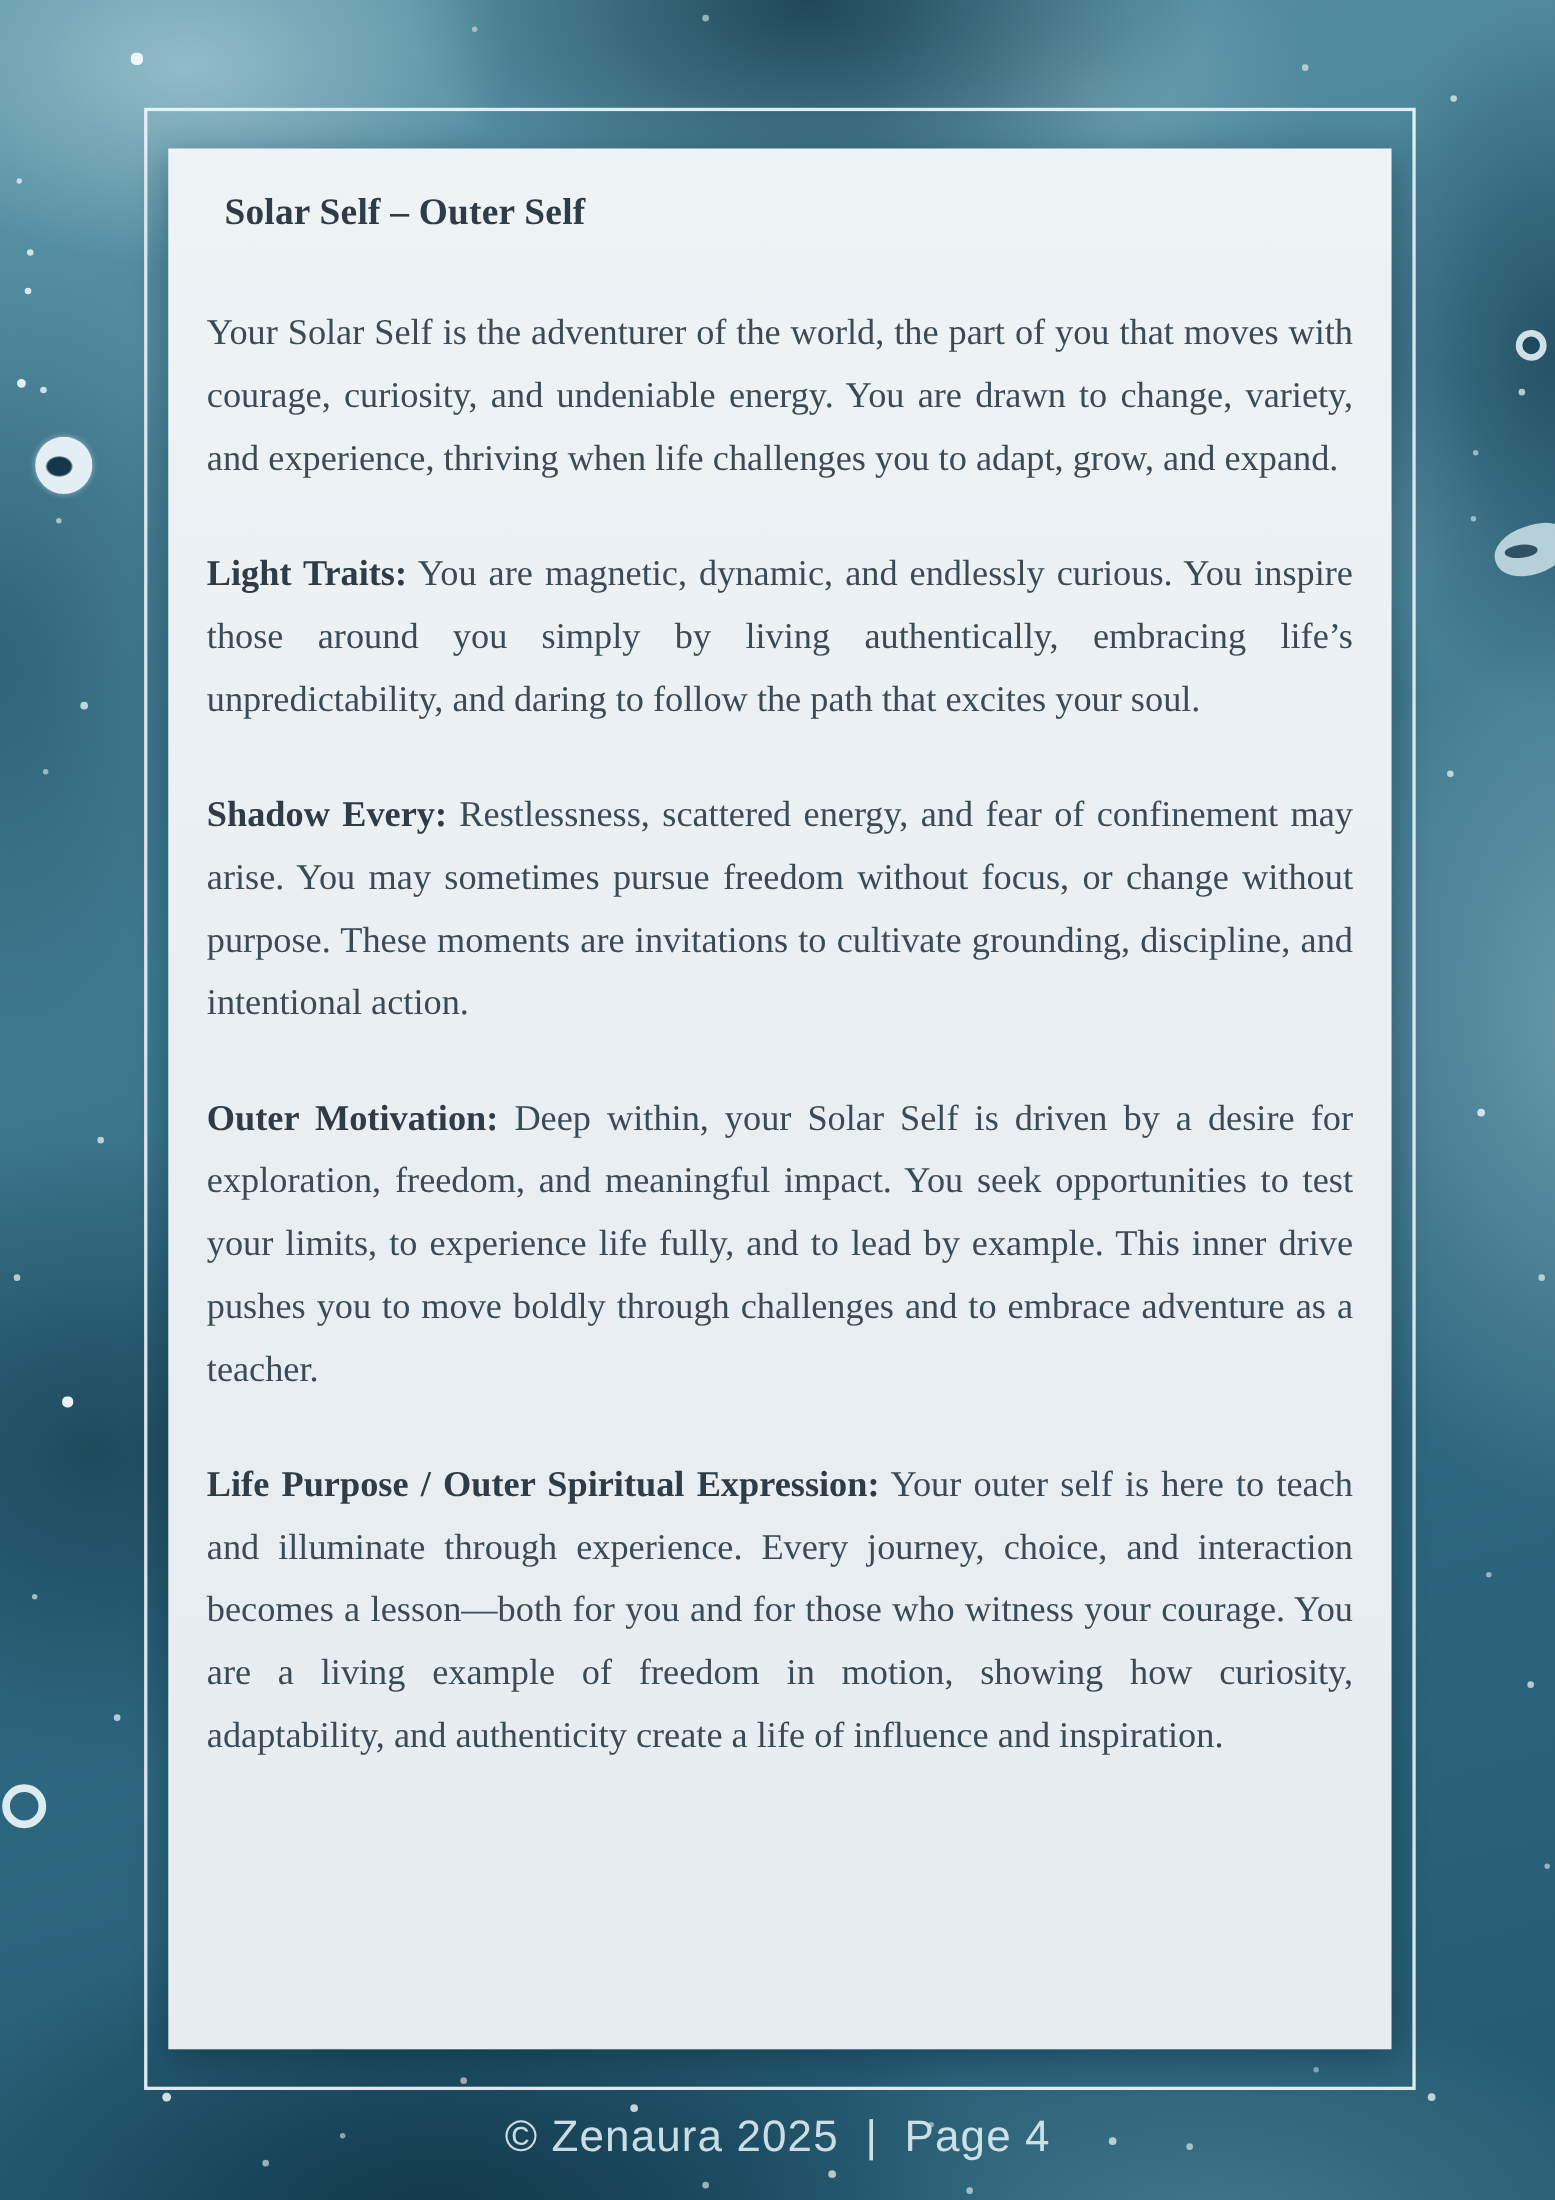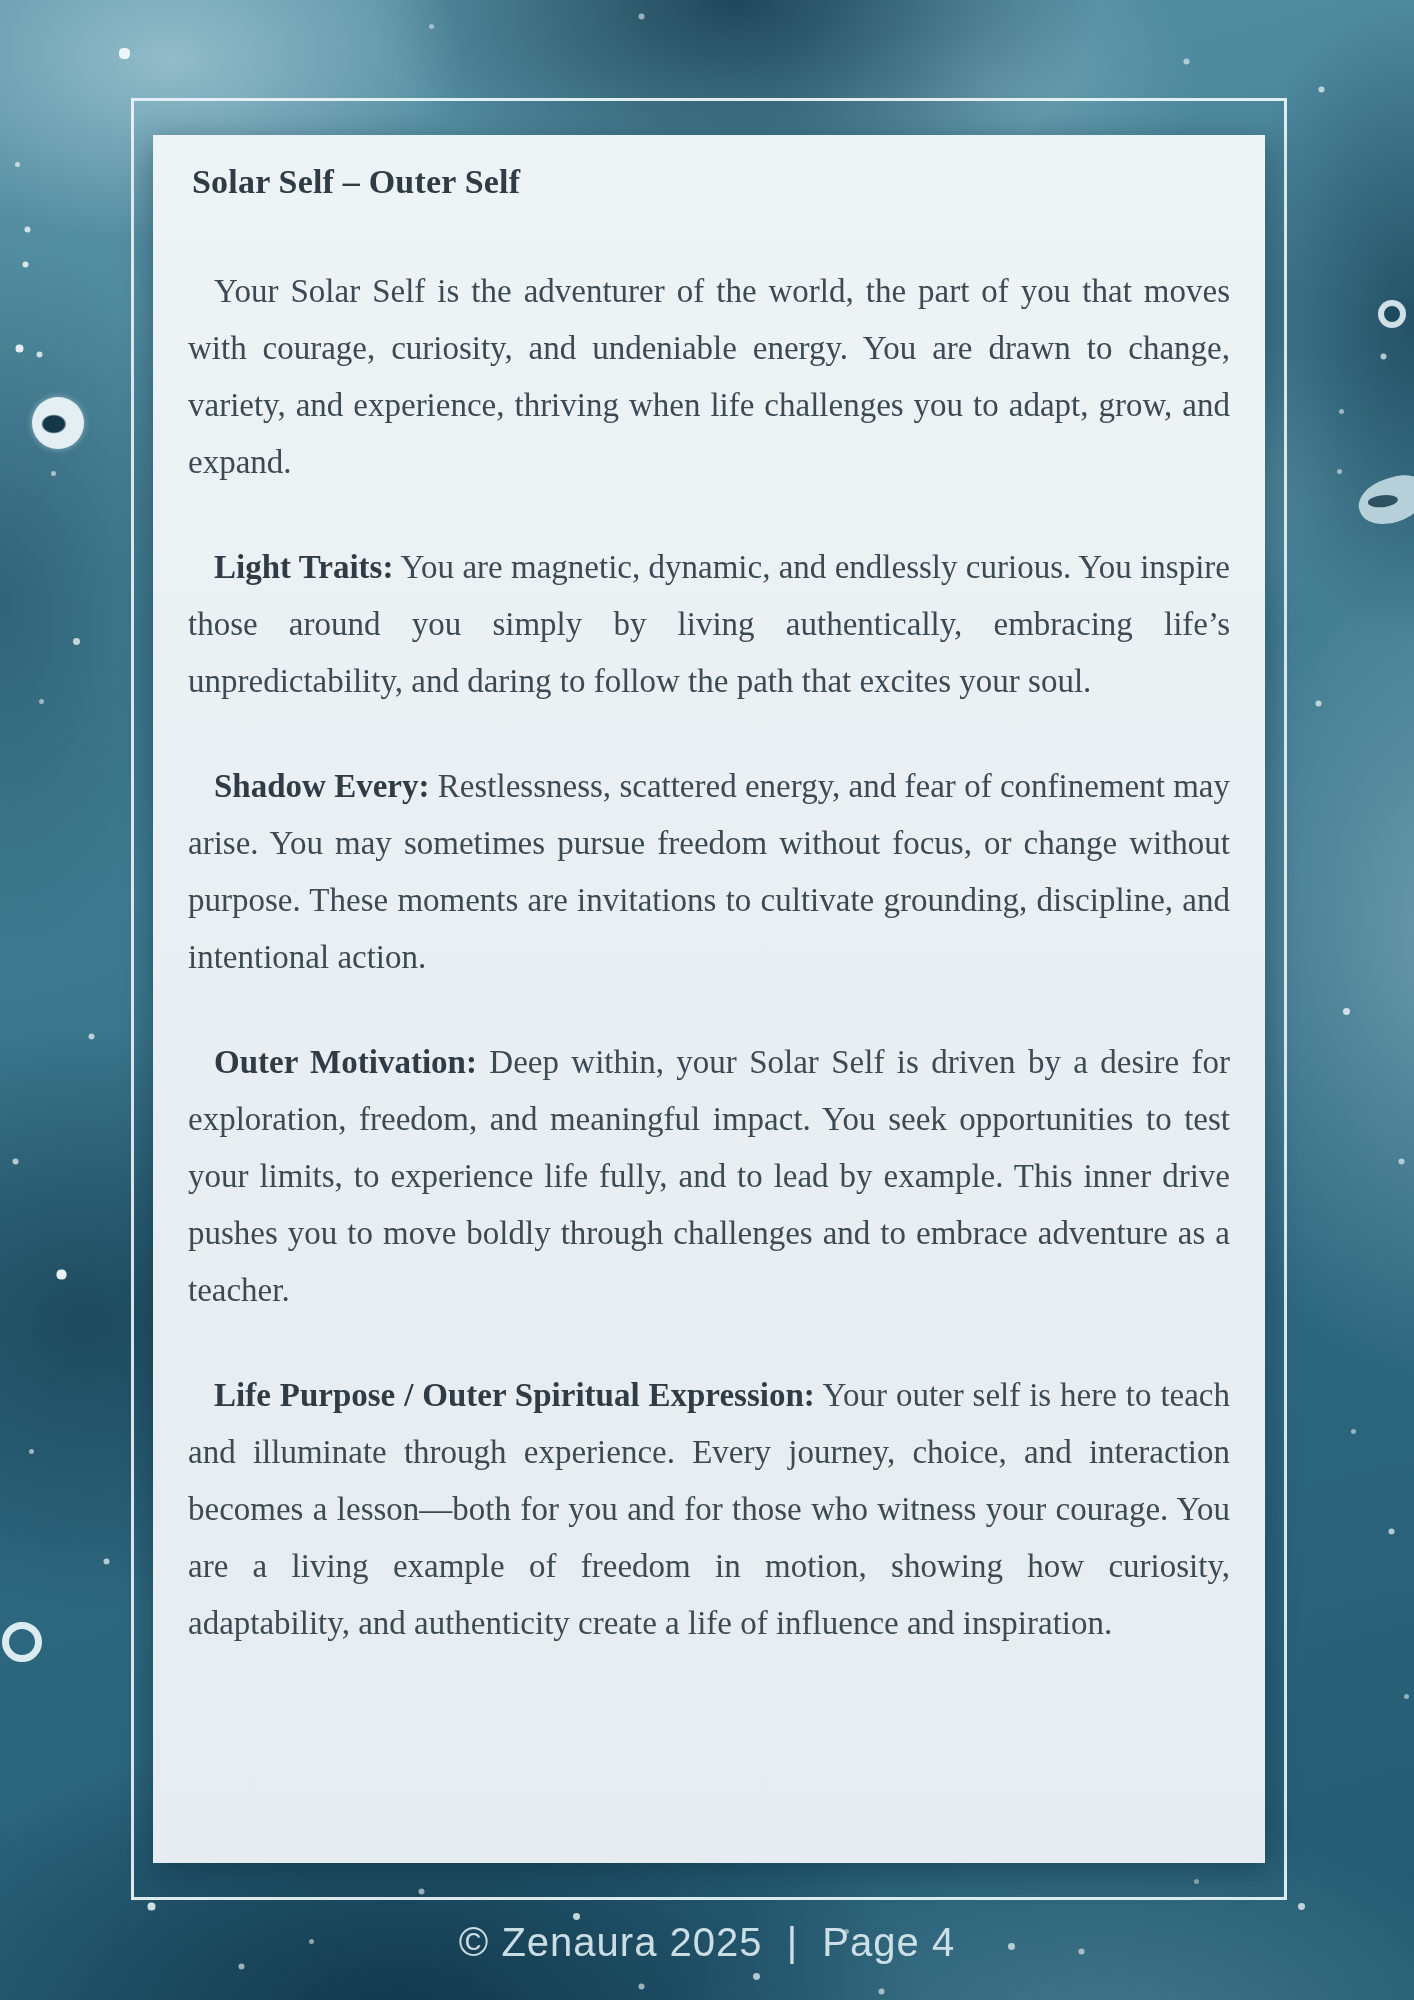--- a/index.html
+++ b/index.html
@@ -130,41 +130,41 @@
     width: 1112px; height: 1728px;
     box-sizing: border-box;
     padding: 18px 35px 30px 35px;
     background: linear-gradient(180deg, #eef3f6 0%, #e9eef2 55%, #e6ecef 100%);
     box-shadow: 0 8px 28px rgba(8,32,47,0.38);
     overflow: hidden;
     color: #37454f;
   }
 
   .card h1 {
-    margin: 4px;
+    margin: 16px;
     font-size: 34px;
     line-height: 50px;
     font-weight: bold;
     color: #2f3c46;
     letter-spacing: 0.2px;
   }
   .subtitle {
     font-size: 31px;
     line-height: 50px;
     color: #37454f;
   }
   .para {
     margin: 48px 0 0 0;
     font-size: 33px;
     line-height: 57px;
     text-align: justify;
     color: #3c4a54;
   }
   .para.first { margin-top: 56px; }
-  .para .lead { font-weight: bold; color: #2f3c46; margin-left: 26px; }
+  .para .lead { font-weight: bold; color: #2f3c46; }
 
   
   .footer {
     position: absolute;
     left: 0; top: 1920px;
     width: 100%;
     text-align: center;
     font-family: "Liberation Sans", sans-serif;
     font-size: 40px;
     letter-spacing: 1px;

